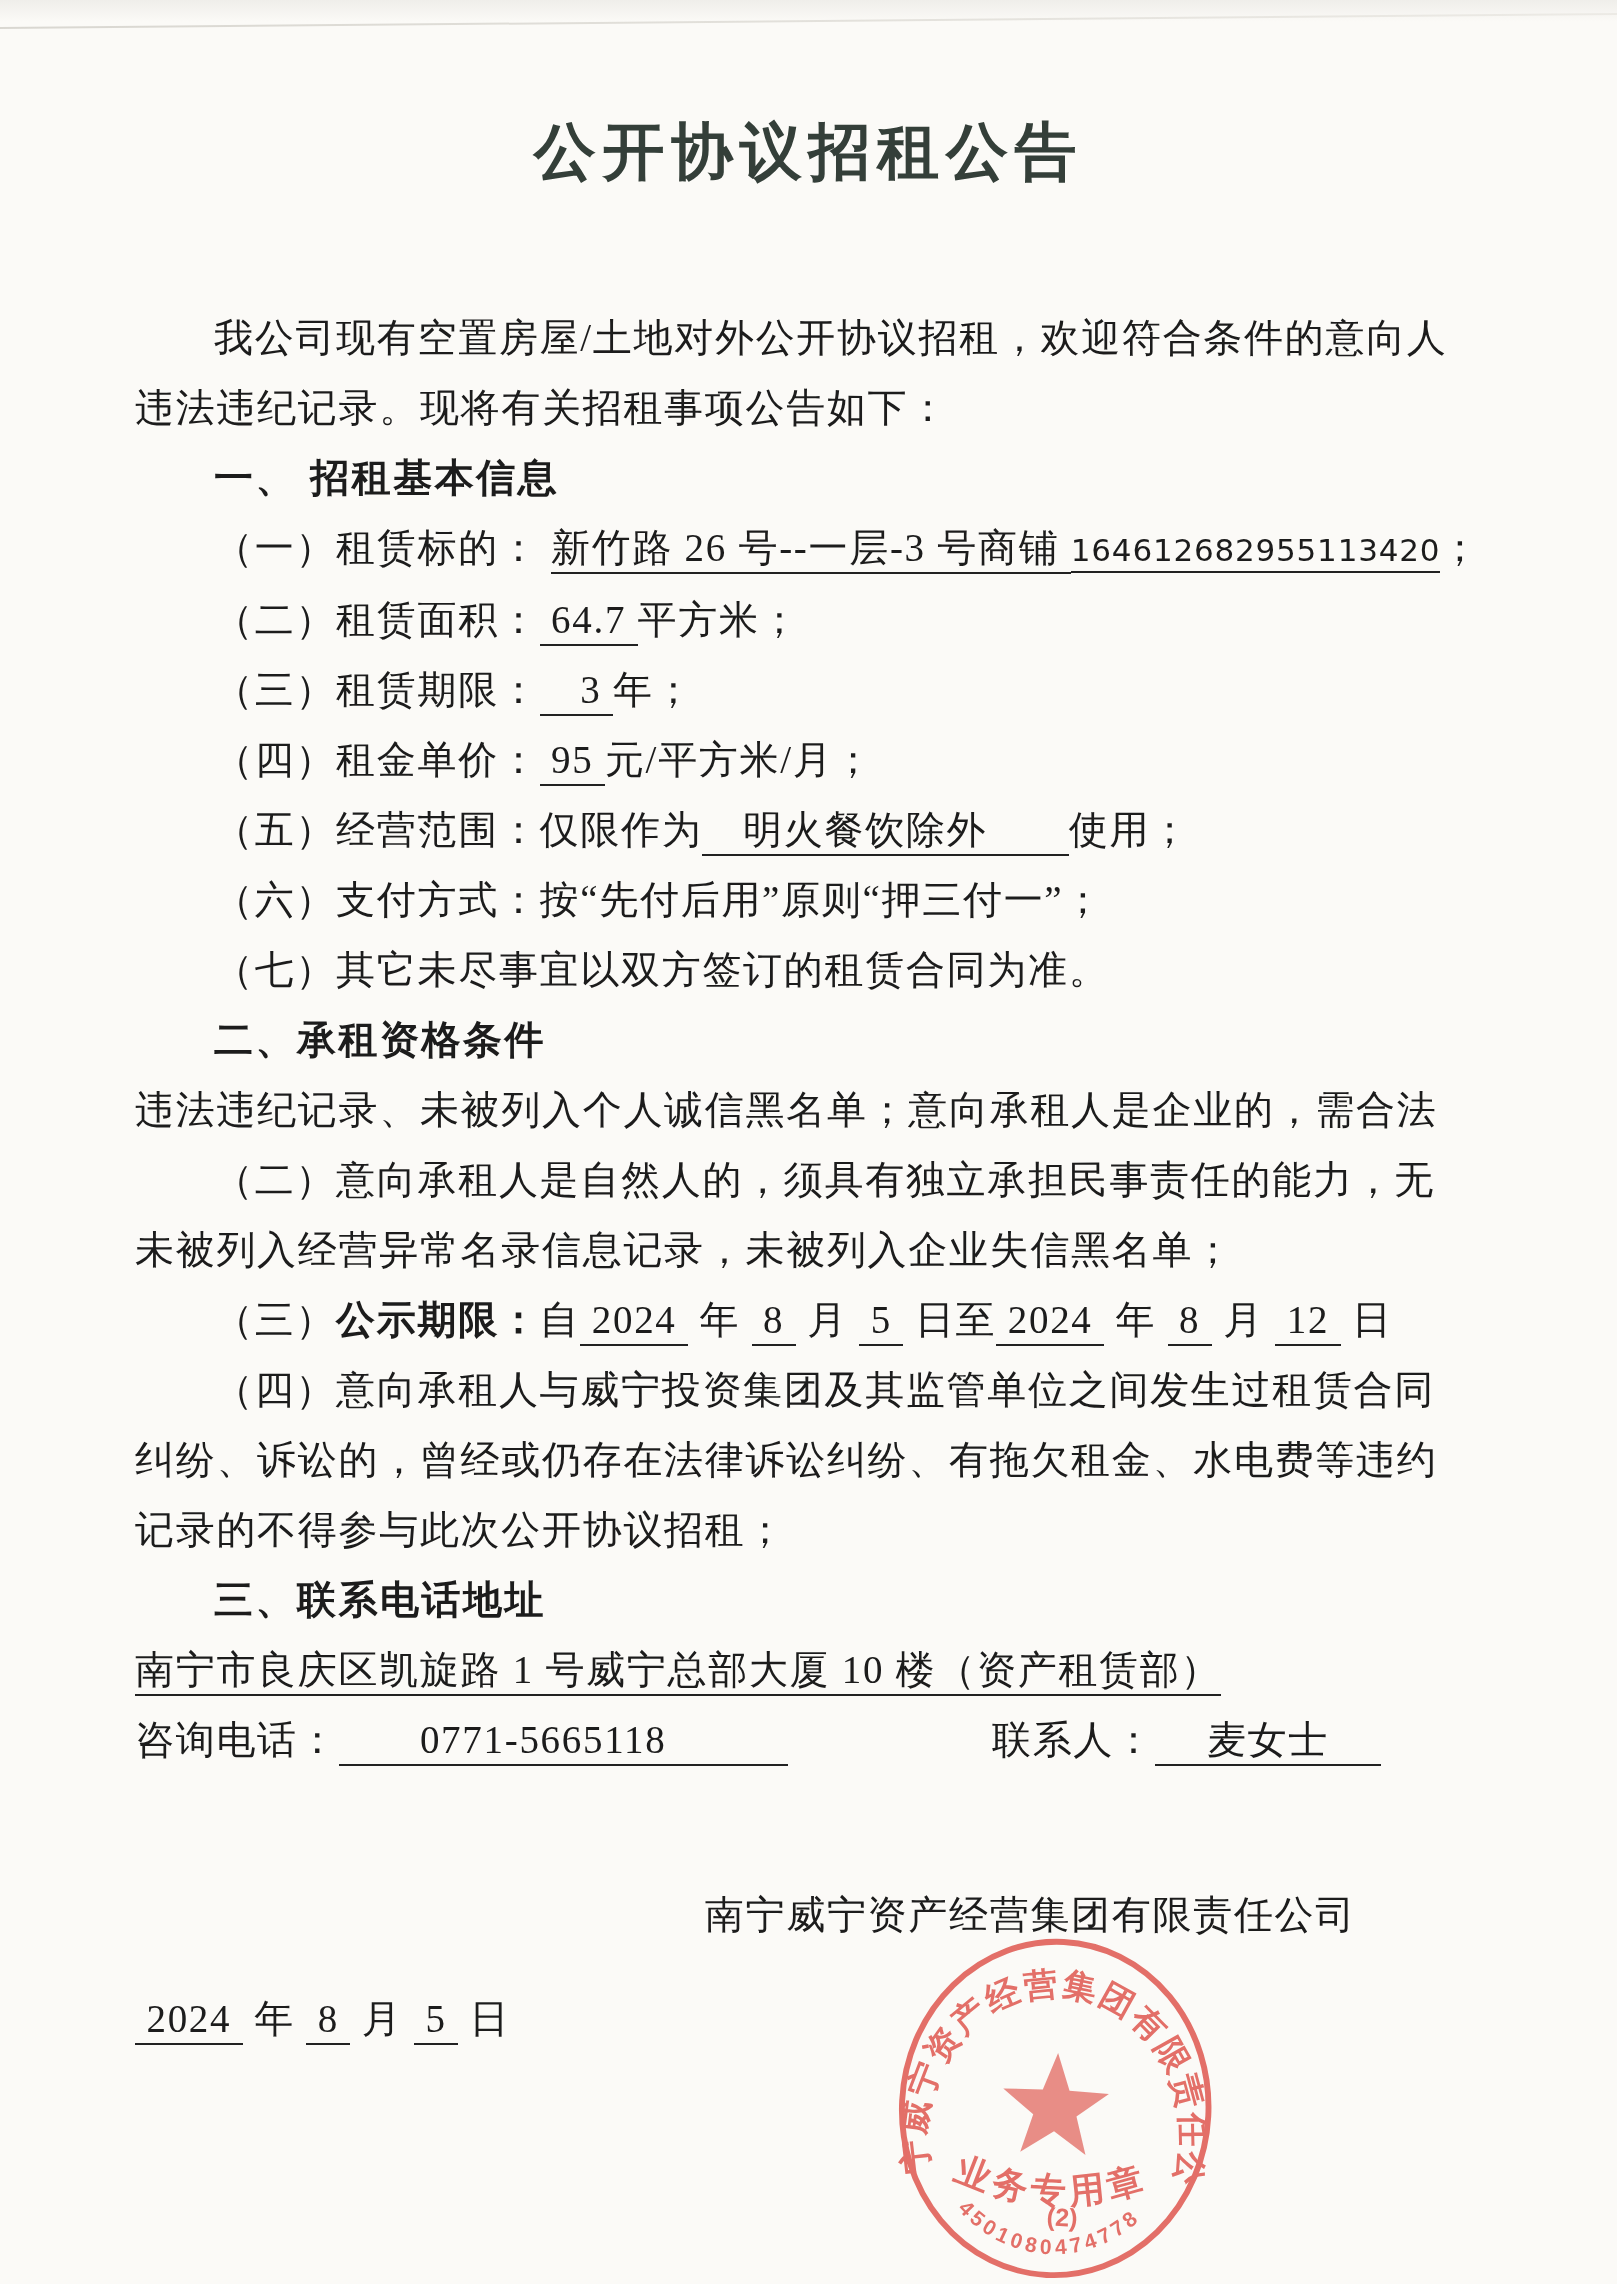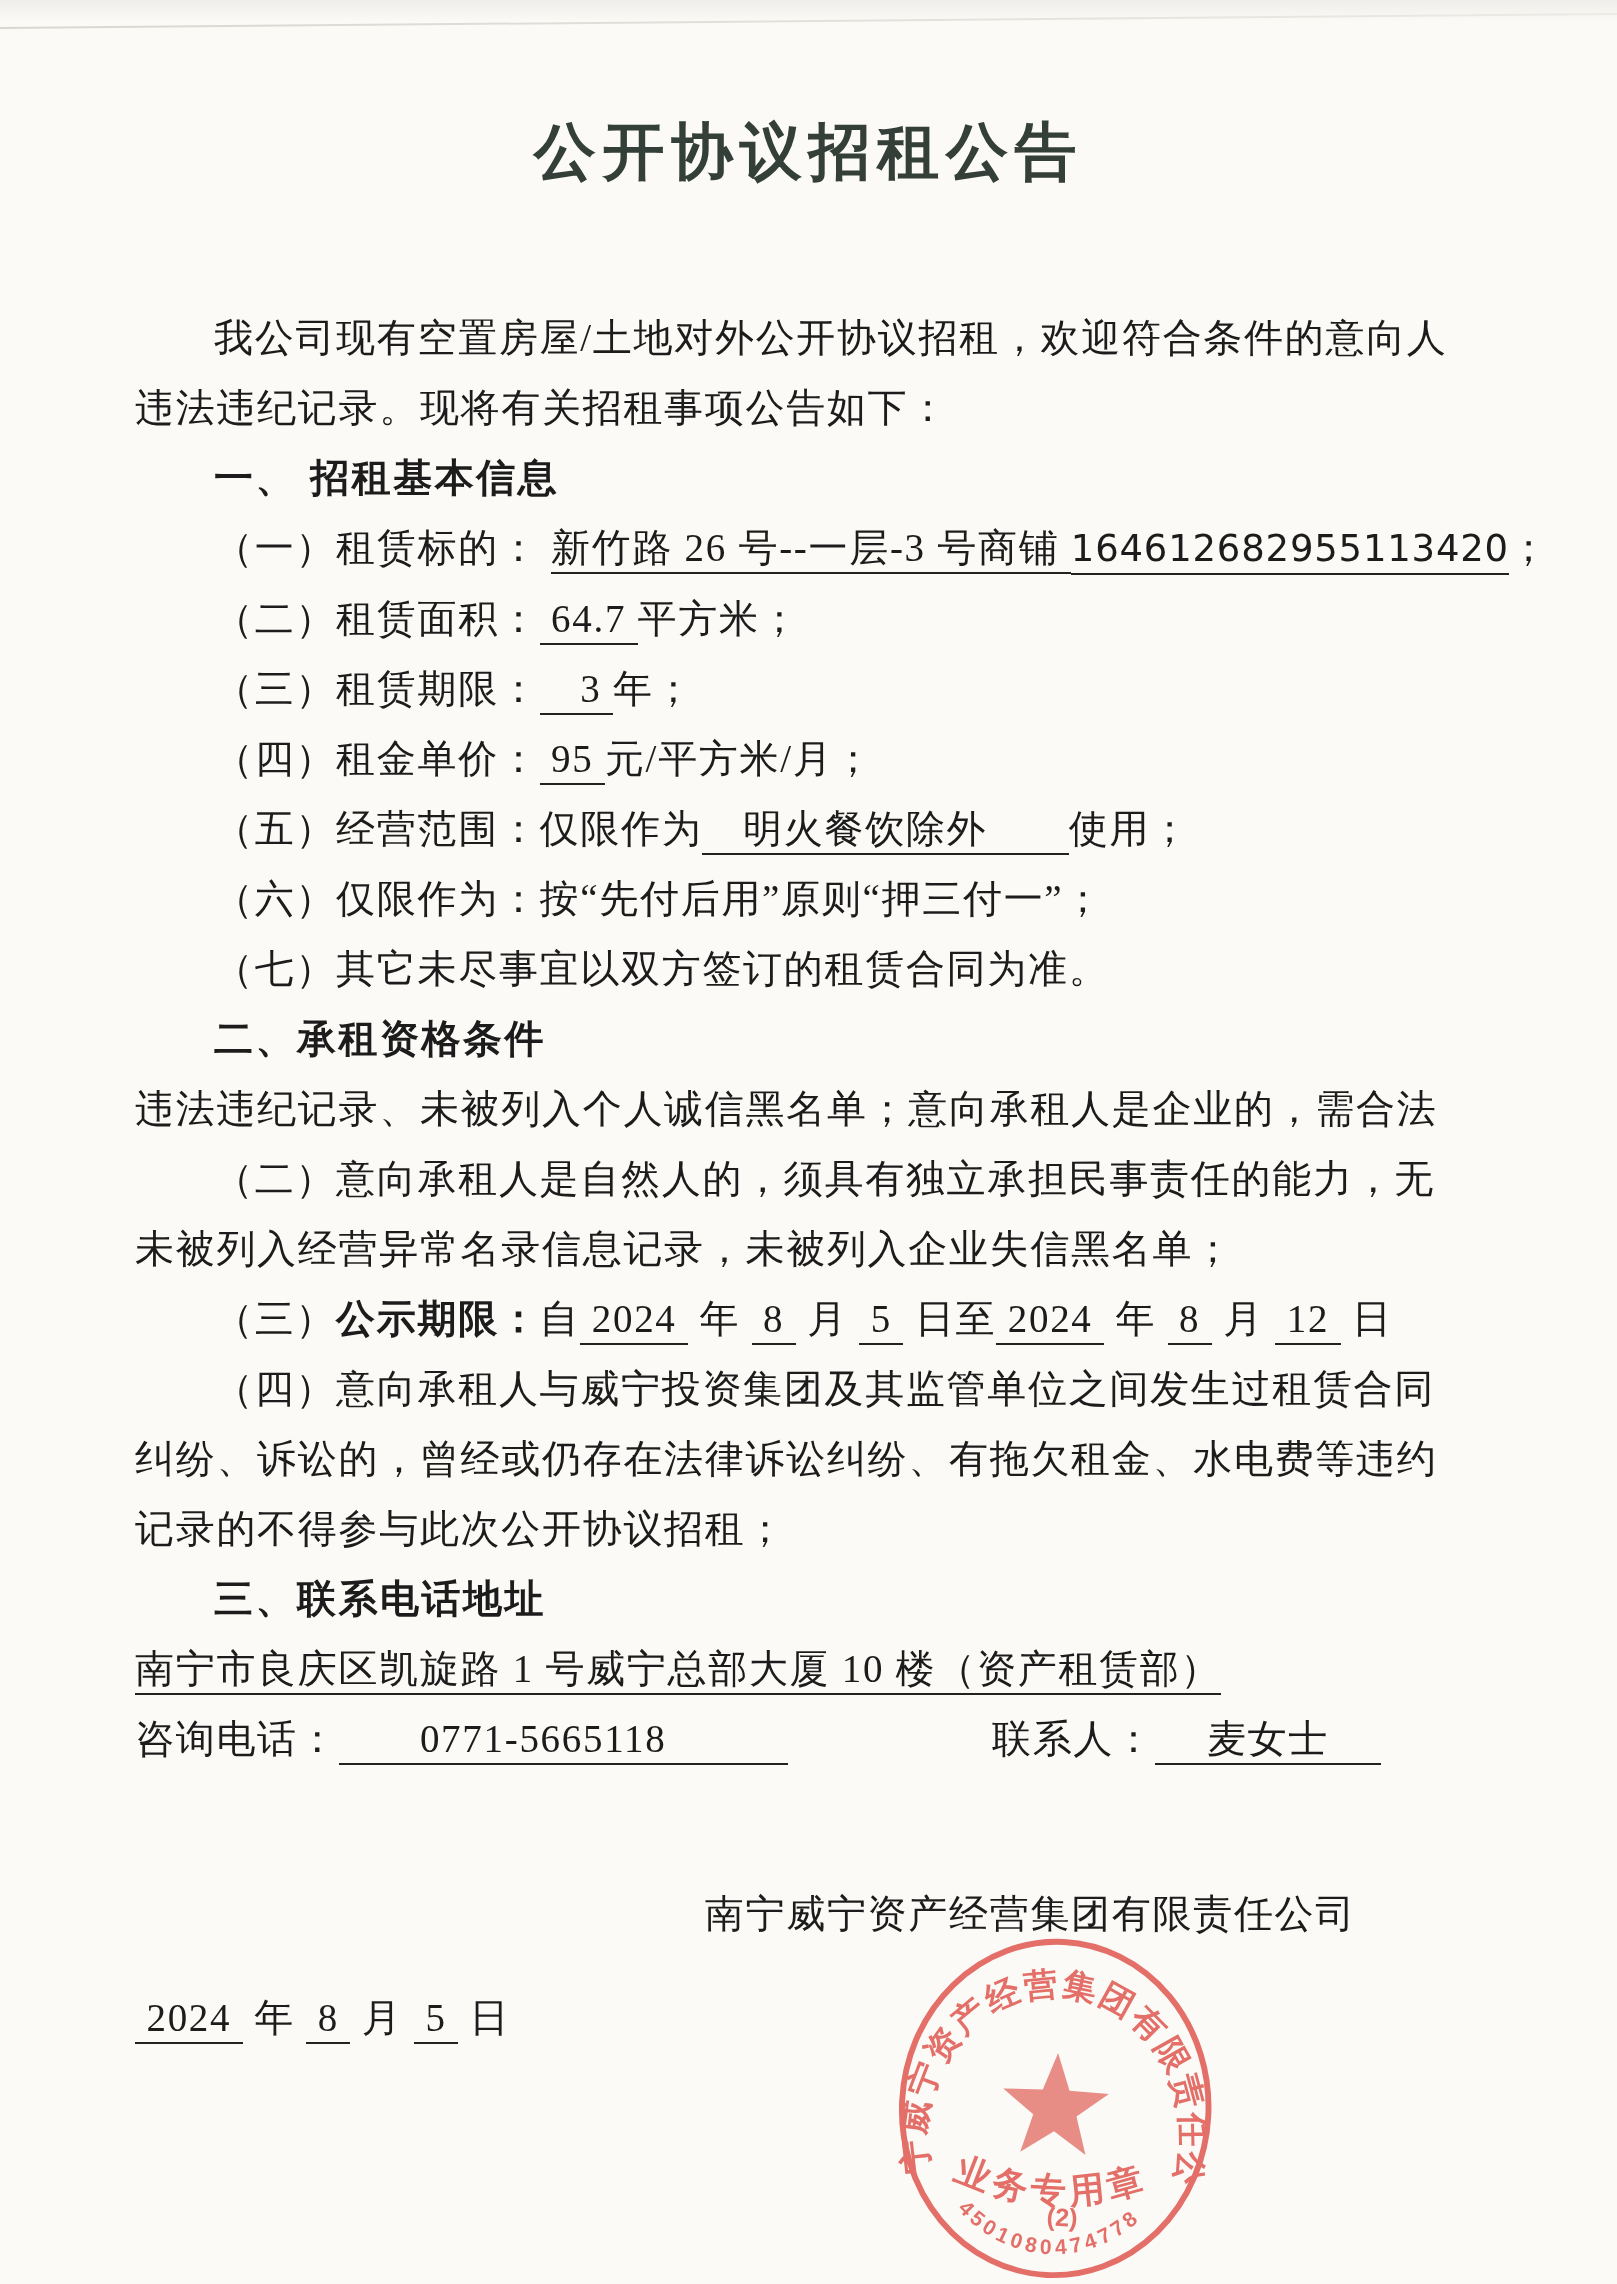--- a/index.html
+++ b/index.html
@@ -50,21 +50,21 @@
   }
   .u {
     border-bottom:2.5px solid #222;
     padding-bottom:3px;
   }
   .b {
     font-family:"Liberation Sans","DejaVu Sans",sans-serif;
     font-weight:700;
   }
   .small {
-    font-size:37px;
+    font-size:31px;
     font-family:"DejaVu Sans","Liberation Sans",sans-serif;
     letter-spacing:0.8px;
   }
   .company {
     text-align:right;
     padding-right:122px;
     margin-top:105px;
   }
   .date {
     text-align:left;
@@ -95,21 +95,21 @@
 <div class="doc">
   <div>
       <div class="line indent"><span class="">我公司现有空置房屋/土地对外公开协议招租，欢迎符合条件的意向人</span></div>
       <div class="line"><span class="">违法违纪记录。现将有关招租事项公告如下：</span></div>
       <div class="line indent heading"><span class="">一、 招租基本信息</span></div>
       <div class="line indent"><span class="">（一）租赁标的： </span><span class="u">新竹路 26 号--一层-3 号商铺 </span><span class="u small">164612682955113420</span><span class="">；</span></div>
       <div class="line indent"><span class="">（二）租赁面积：</span><span class="u"> 64.7 </span><span class="">平方米；</span></div>
       <div class="line indent"><span class="">（三）租赁期限：</span><span class="u">　3 </span><span class="">年；</span></div>
       <div class="line indent"><span class="">（四）租金单价：</span><span class="u"> 95 </span><span class="">元/平方米/月；</span></div>
       <div class="line indent"><span class="">（五）经营范围：仅限作为</span><span class="u">　明火餐饮除外　　</span><span class="">使用；</span></div>
-      <div class="line indent"><span class="">（六）仅限作为：按“先付后用”原则“押三付一”；</span></div>
+      <div class="line indent"><span class="">（六）支付方式：按“先付后用”原则“押三付一”；</span></div>
       <div class="line indent"><span class="">（七）其它未尽事宜以双方签订的租赁合同为准。</span></div>
       <div class="line indent heading"><span class="">二、承租资格条件</span></div>
       <div class="line"><span class="">违法违纪记录、未被列入个人诚信黑名单；意向承租人是企业的，需合法</span></div>
       <div class="line indent"><span class="">（二）意向承租人是自然人的，须具有独立承担民事责任的能力，无</span></div>
       <div class="line"><span class="">未被列入经营异常名录信息记录，未被列入企业失信黑名单；</span></div>
       <div class="line indent"><span class="">（三）</span><span class="b">公示期限：</span><span class="">自</span><span class="u"> 2024 </span><span class=""> 年 </span><span class="u"> 8 </span><span class=""> 月 </span><span class="u"> 5 </span><span class=""> 日至</span><span class="u"> 2024 </span><span class=""> 年 </span><span class="u"> 8 </span><span class=""> 月 </span><span class="u"> 12 </span><span class=""> 日</span></div>
       <div class="line indent"><span class="">（四）意向承租人与威宁投资集团及其监管单位之间发生过租赁合同</span></div>
       <div class="line"><span class="">纠纷、诉讼的，曾经或仍存在法律诉讼纠纷、有拖欠租金、水电费等违约</span></div>
       <div class="line"><span class="">记录的不得参与此次公开协议招租；</span></div>
       <div class="line indent heading"><span class="">三、联系电话地址</span></div>

